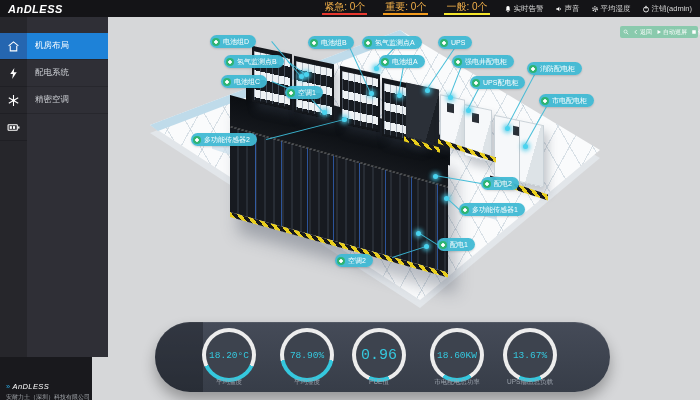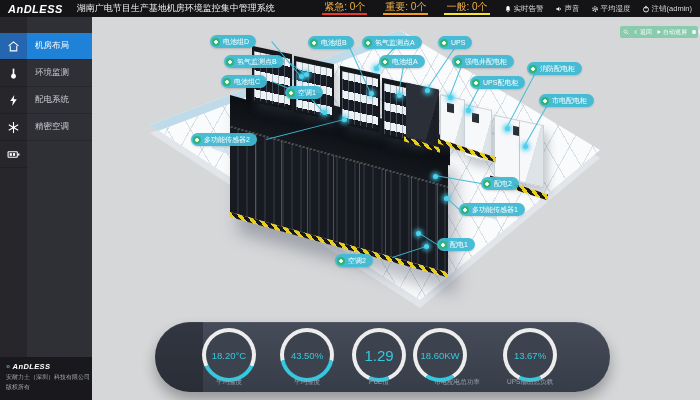--- a/index.html
+++ b/index.html
@@ -13,35 +13,35 @@
           margin-left:8px; white-space:nowrap; }
   .title { font-size:9px; color:#f0f0f0; margin-left:14px; white-space:nowrap; }
   .alarms { display:flex; gap:16px; margin-left:auto; margin-right:14px; }
   .alarm { font-size:10px; color:#f2b04a; line-height:10px; border-bottom:2px solid; padding:0 2px 1px 2px;
            white-space:nowrap; cursor:pointer; }
   .hbtns { display:flex; gap:11px; margin-right:8px; }
   .hbtn { display:flex; align-items:center; gap:2px; font-size:7.5px; color:#d8d8d8; white-space:nowrap; cursor:pointer; }
   .hbtn svg { width:8px; height:8px; }
 
   
-  .sidebar { position:absolute; left:0; top:17px; width:92px; height:340px; z-index:20;
+  .sidebar { position:absolute; left:0; top:17px; width:108px; height:340px; z-index:20;
              background:linear-gradient(90deg,#26262b 0 27px,#2f2f36 27px); padding-top:16px; }
   .srow { height:27px; display:flex; cursor:pointer; }
   .sicon { width:27px; background:#26262b; display:flex; align-items:center; justify-content:center;
            border-bottom:1px solid #1f1f24; }
   .sicon svg { width:13px; height:13px; }
   .slabel { flex:1; background:#2f2f36; display:flex; align-items:center; padding-left:8px;
             font-size:8.5px; color:#c9ccd1; border-bottom:1px solid #27272d; }
   .srow.active .sicon { background:#2566b0; }
   .srow.active .slabel { background:#1e82d8; color:#fff; }
 
   
   .sfooter { position:absolute; left:0; top:357px; width:92px; height:43px; background:#19191d;
              z-index:21; padding:5px 6px 0 6px; }
-  .slogoline { font-size:7.5px; font-weight:bold; font-style:italic; color:#fff; letter-spacing:.4px; }
+  .slogoline { font-size:7.5px; font-weight:normal; font-style:italic; color:#fff; letter-spacing:.4px;margin-top:20px; }
   .chev { color:#2aa7e0; margin-right:2px; font-style:normal; }
   .scompany { font-size:6px; color:#a7abb0; margin-top:2px; white-space:nowrap; }
   .scopy { font-size:6px; color:#a7abb0; margin-top:1px; }
 
   
   .scene { position:absolute; left:92px; top:17px; width:608px; height:383px; z-index:1; }
   .poly { position:absolute; left:0; top:0; width:608px; height:383px; }
   .floor-wall { clip-path:polygon(58px 116px,308px 21px,508px 141px,328px 291px);
                 background:#e2e6ea; }
   .floor { clip-path:polygon(58px 108px,308px 13px,508px 133px,328px 283px);
@@ -97,33 +97,32 @@
   .pill .gdot { width:8px; height:8px; border-radius:50%;
                 background:radial-gradient(circle at 50% 50%, #fff 0 1.5px, #2eb473 2px); flex:0 0 8px; }
   .pill .ptext { font-size:7px; color:#fff; white-space:nowrap; line-height:13px; }
 
   
   .gaugebar { position:absolute; left:155px; top:322px; width:455px; height:70px; border-radius:35px;
               background:linear-gradient(180deg,#454b58,#373d48); z-index:15;
               box-shadow:0 8px 14px rgba(0,0,0,.3), inset 0 1px 0 rgba(255,255,255,.08); }
   .barcap { position:absolute; left:0; top:0; bottom:0; width:48px; border-radius:35px 0 0 35px;
             background:rgba(15,18,24,.35); }
-  .gauge { position:absolute; width:54px; height:54px; border-radius:50%; }
+  .gauge { position:absolute; width:54px; height:54px; border-radius:50%;font-family:Liberation Mono, monospace; }
   .ginner { position:absolute; left:4px; top:4px; width:46px; height:46px; border-radius:50%;
             background:#3d434e; display:flex; align-items:center; justify-content:center; }
   .gvalue { font-size:9.5px; color:#35c8de; white-space:nowrap; }
   .gvalue.big { font-size:15px; }
   .glabel { position:absolute; width:120px; text-align:center; font-size:6.5px; color:#9aa1ab; }
 </style>
 </head>
 <body>
 
 <div class="header">
   <div class="logo">AnDLESS</div>
-  <div class="title">湖南广电节目生产基地机房环境监控集中管理系统</div>
   <div class="alarms" id="alarms">
       <div class="alarm" style="border-bottom-color: rgb(232, 56, 47);">紧急: 0个</div>
       <div class="alarm" style="border-bottom-color: rgb(242, 155, 29);">重要: 0个</div>
       <div class="alarm" style="border-bottom-color: rgb(245, 230, 42); text-align: right;">一般: 0个</div>
     </div>
   <div class="hbtns" id="hbtns">
       <div class="hbtn">
         <svg viewBox="0 0 24 24" style="width:8px;height:8px">
           <path d="M12 3 C8.5 3 7 5.5 7 9 V13.5 L5 16.5 H19 L17 13.5 V9 C17 5.5 15.5 3 12 3 Z" fill="#fff"></path>
           <circle cx="12" cy="19.5" r="2" fill="#fff"></circle>
@@ -156,29 +155,20 @@
 
 <div class="sidebar" id="sidebar">
     <div class="srow active">
       <div class="sicon">
         <svg viewBox="0 0 24 24" style="width:13px;height:13px">
           <path d="M3 11 L12 3.5 L21 11" fill="none" stroke="#fff" stroke-width="2"></path>
           <path d="M6 10.5 V20 H18 V10.5" fill="none" stroke="#fff" stroke-width="2"></path>
         </svg>
       </div>
       <div class="slabel">机房布局</div>
-    </div>
-    <div class="srow">
-      <div class="sicon">
-        <svg viewBox="0 0 24 24" style="width:13px;height:13px">
-          <path d="M12 3 V13" stroke="#fff" stroke-width="3"></path>
-          <circle cx="12" cy="17" r="4.5" fill="#fff"></circle>
-        </svg>
-      </div>
-      <div class="slabel">环境监测</div>
     </div>
     <div class="srow">
       <div class="sicon">
         <svg viewBox="0 0 24 24" style="width:13px;height:13px">
           <path d="M13.5 2 L6 13 H11 L9.5 22 L18 9.5 H12.5 Z" fill="#fff"></path>
         </svg>
       </div>
       <div class="slabel">配电系统</div>
     </div>
     <div class="srow">
@@ -375,31 +365,31 @@
 <div class="gaugebar" id="gaugebar">
   <div class="barcap"></div>
 <div class="gauge" style="left: 47px; top: 6px; background: conic-gradient(from 115.2deg, rgb(53, 200, 222) 0deg, rgb(53, 200, 222) 129.6deg, rgb(237, 237, 237) 129.6deg, rgb(237, 237, 237) 360deg);">
       <div class="ginner">
         <span class="gvalue">18.20°C</span>
       </div>
     </div>
     <div class="glabel" style="left: 14px; top: 56px;">平均温度</div>
     <div class="gauge" style="left: 125px; top: 6px; background: conic-gradient(from 102.6deg, rgb(53, 200, 222) 0deg, rgb(53, 200, 222) 154.8deg, rgb(237, 237, 237) 154.8deg, rgb(237, 237, 237) 360deg);">
       <div class="ginner">
-        <span class="gvalue">43.50%</span>
+        <span class="gvalue">78.90%</span>
       </div>
     </div>
     <div class="glabel" style="left: 92px; top: 56px;">平均湿度</div>
     <div class="gauge" style="left: 197px; top: 6px; background: conic-gradient(from 156.6deg, rgb(53, 200, 222) 0deg, rgb(53, 200, 222) 46.8deg, rgb(237, 237, 237) 46.8deg, rgb(237, 237, 237) 360deg);">
       <div class="ginner">
-        <span class="gvalue big">1.29</span>
+        <span class="gvalue big">0.96</span>
       </div>
     </div>
     <div class="glabel" style="left: 164px; top: 56px;">PUE值</div>
-    <div class="gauge" style="left: 258px; top: 6px; background: conic-gradient(from 147.6deg, rgb(53, 200, 222) 0deg, rgb(53, 200, 222) 64.8deg, rgb(237, 237, 237) 64.8deg, rgb(237, 237, 237) 360deg);">
+    <div class="gauge" style="left: 275px; top: 6px; background: conic-gradient(from 147.6deg, rgb(53, 200, 222) 0deg, rgb(53, 200, 222) 64.8deg, rgb(237, 237, 237) 64.8deg, rgb(237, 237, 237) 360deg);">
       <div class="ginner">
         <span class="gvalue">18.60KW</span>
       </div>
     </div>
     <div class="glabel" style="left: 242px; top: 56px;">市电配电总功率</div>
     <div class="gauge" style="left: 348px; top: 6px; background: conic-gradient(from 154.8deg, rgb(53, 200, 222) 0deg, rgb(53, 200, 222) 50.4deg, rgb(237, 237, 237) 50.4deg, rgb(237, 237, 237) 360deg);">
       <div class="ginner">
         <span class="gvalue">13.67%</span>
       </div>
     </div>

